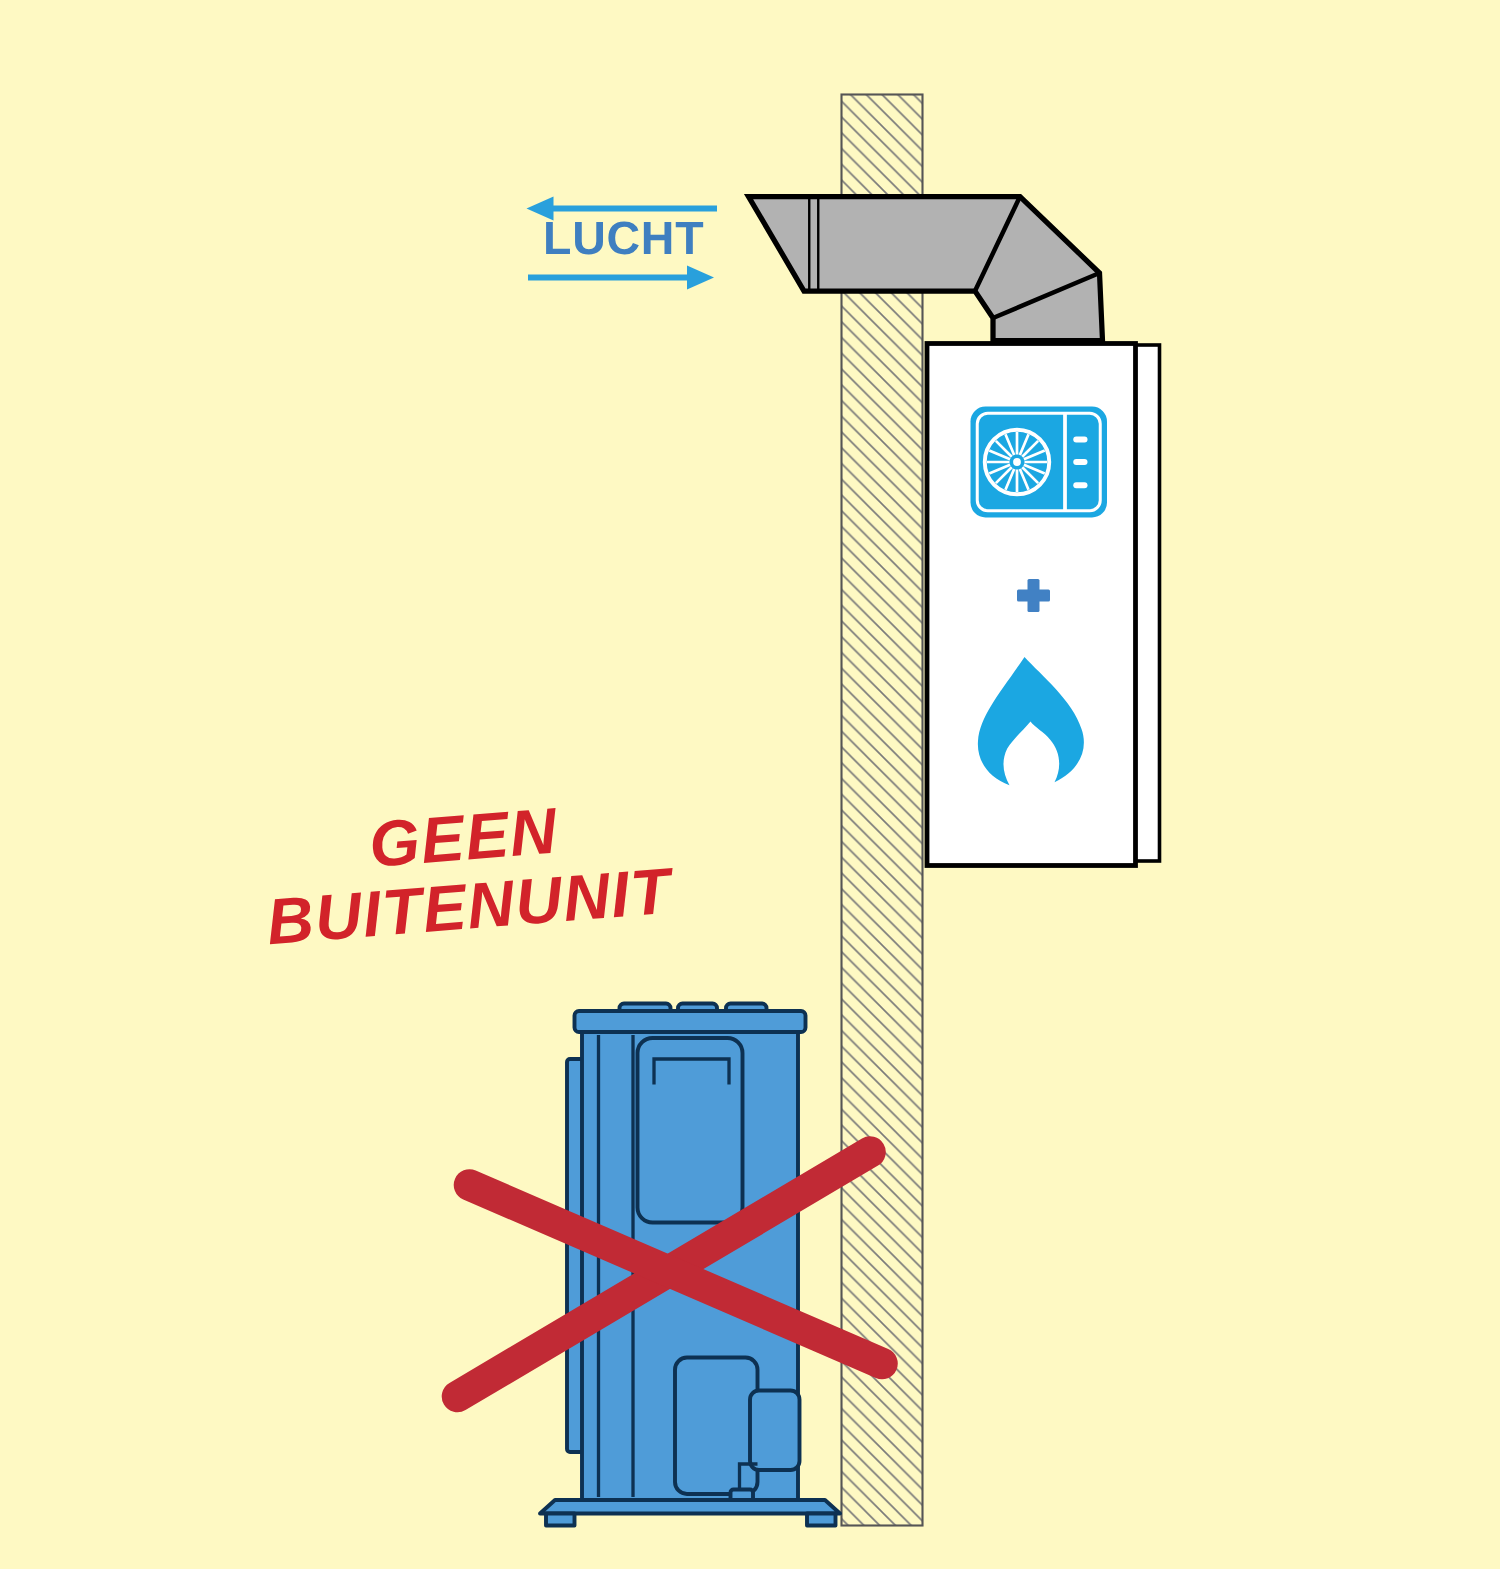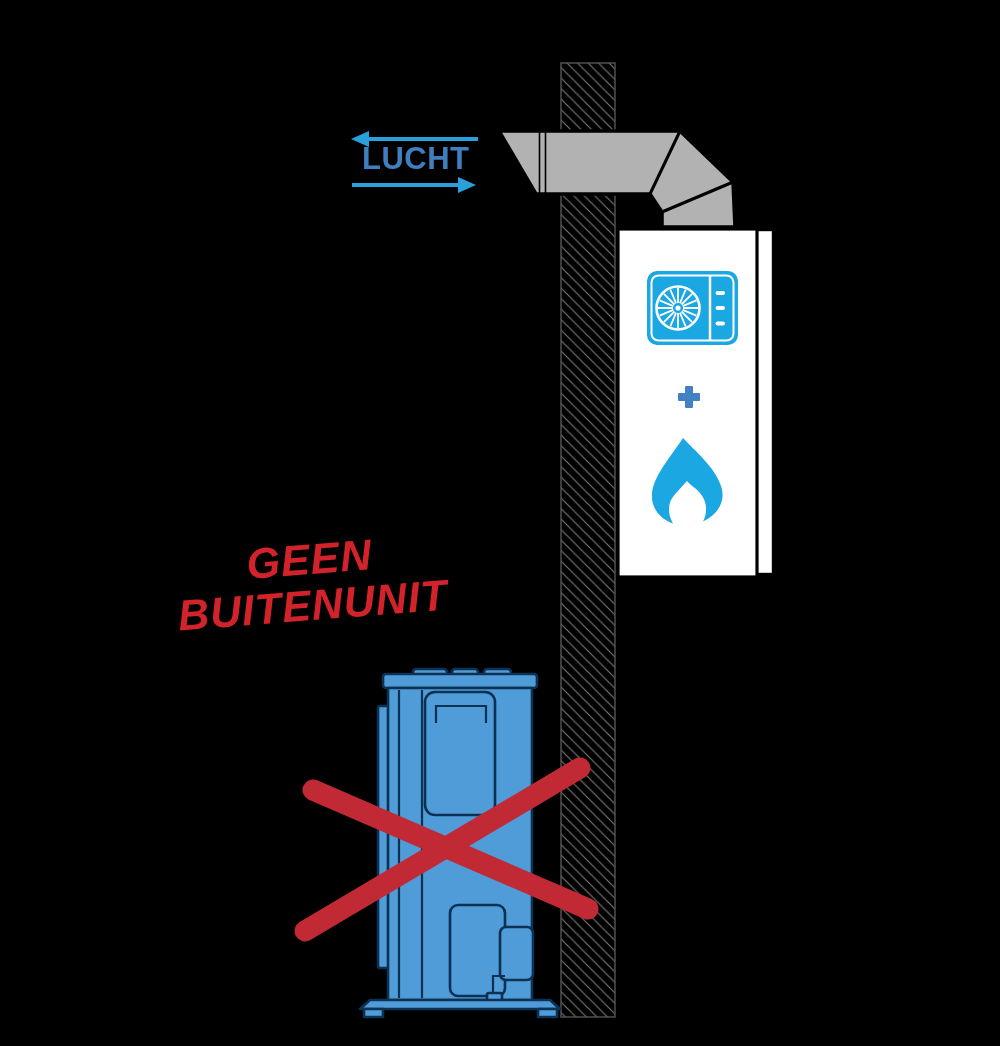--- a/index.html
+++ b/index.html
@@ -1,17 +1,17 @@
 <!DOCTYPE html>
 <html style="--icon_blue: #1ba7e2; --arrow_blue: #29a0dc; --label_blue: #3f7fc0; --plus_blue: #4181c4; --unit_blue: #4f9cd8; --unit_outline: #0d3152; --warning_red: #d2232a; --cross_red: #c12a35; --duct_gray: #b2b2b2; --wall_outline: #555555; --outline_black: #000000;"><head>
 <meta charset="utf-8">
 <style>
   html,body{margin:0;padding:0;background:#fff;}
   #canvas{
-    position:relative;width:1000px;height:1046px;background:#000000;overflow:hidden;
+    position:relative;width:1000px;height:1046px;background:#fef9c3;overflow:hidden;
     font-family:"Liberation Sans",sans-serif;
   }
   #scene{position:absolute;left:0;top:0;}
   
   .lucht-label{
     position:absolute;left:362px;top:146px;width:104px;height:26px;
     font-weight:bold;font-size:31px;line-height:26px;letter-spacing:.5px;
     color:var(--label_blue,#3f7fc0);
   }
   .warning-label{

